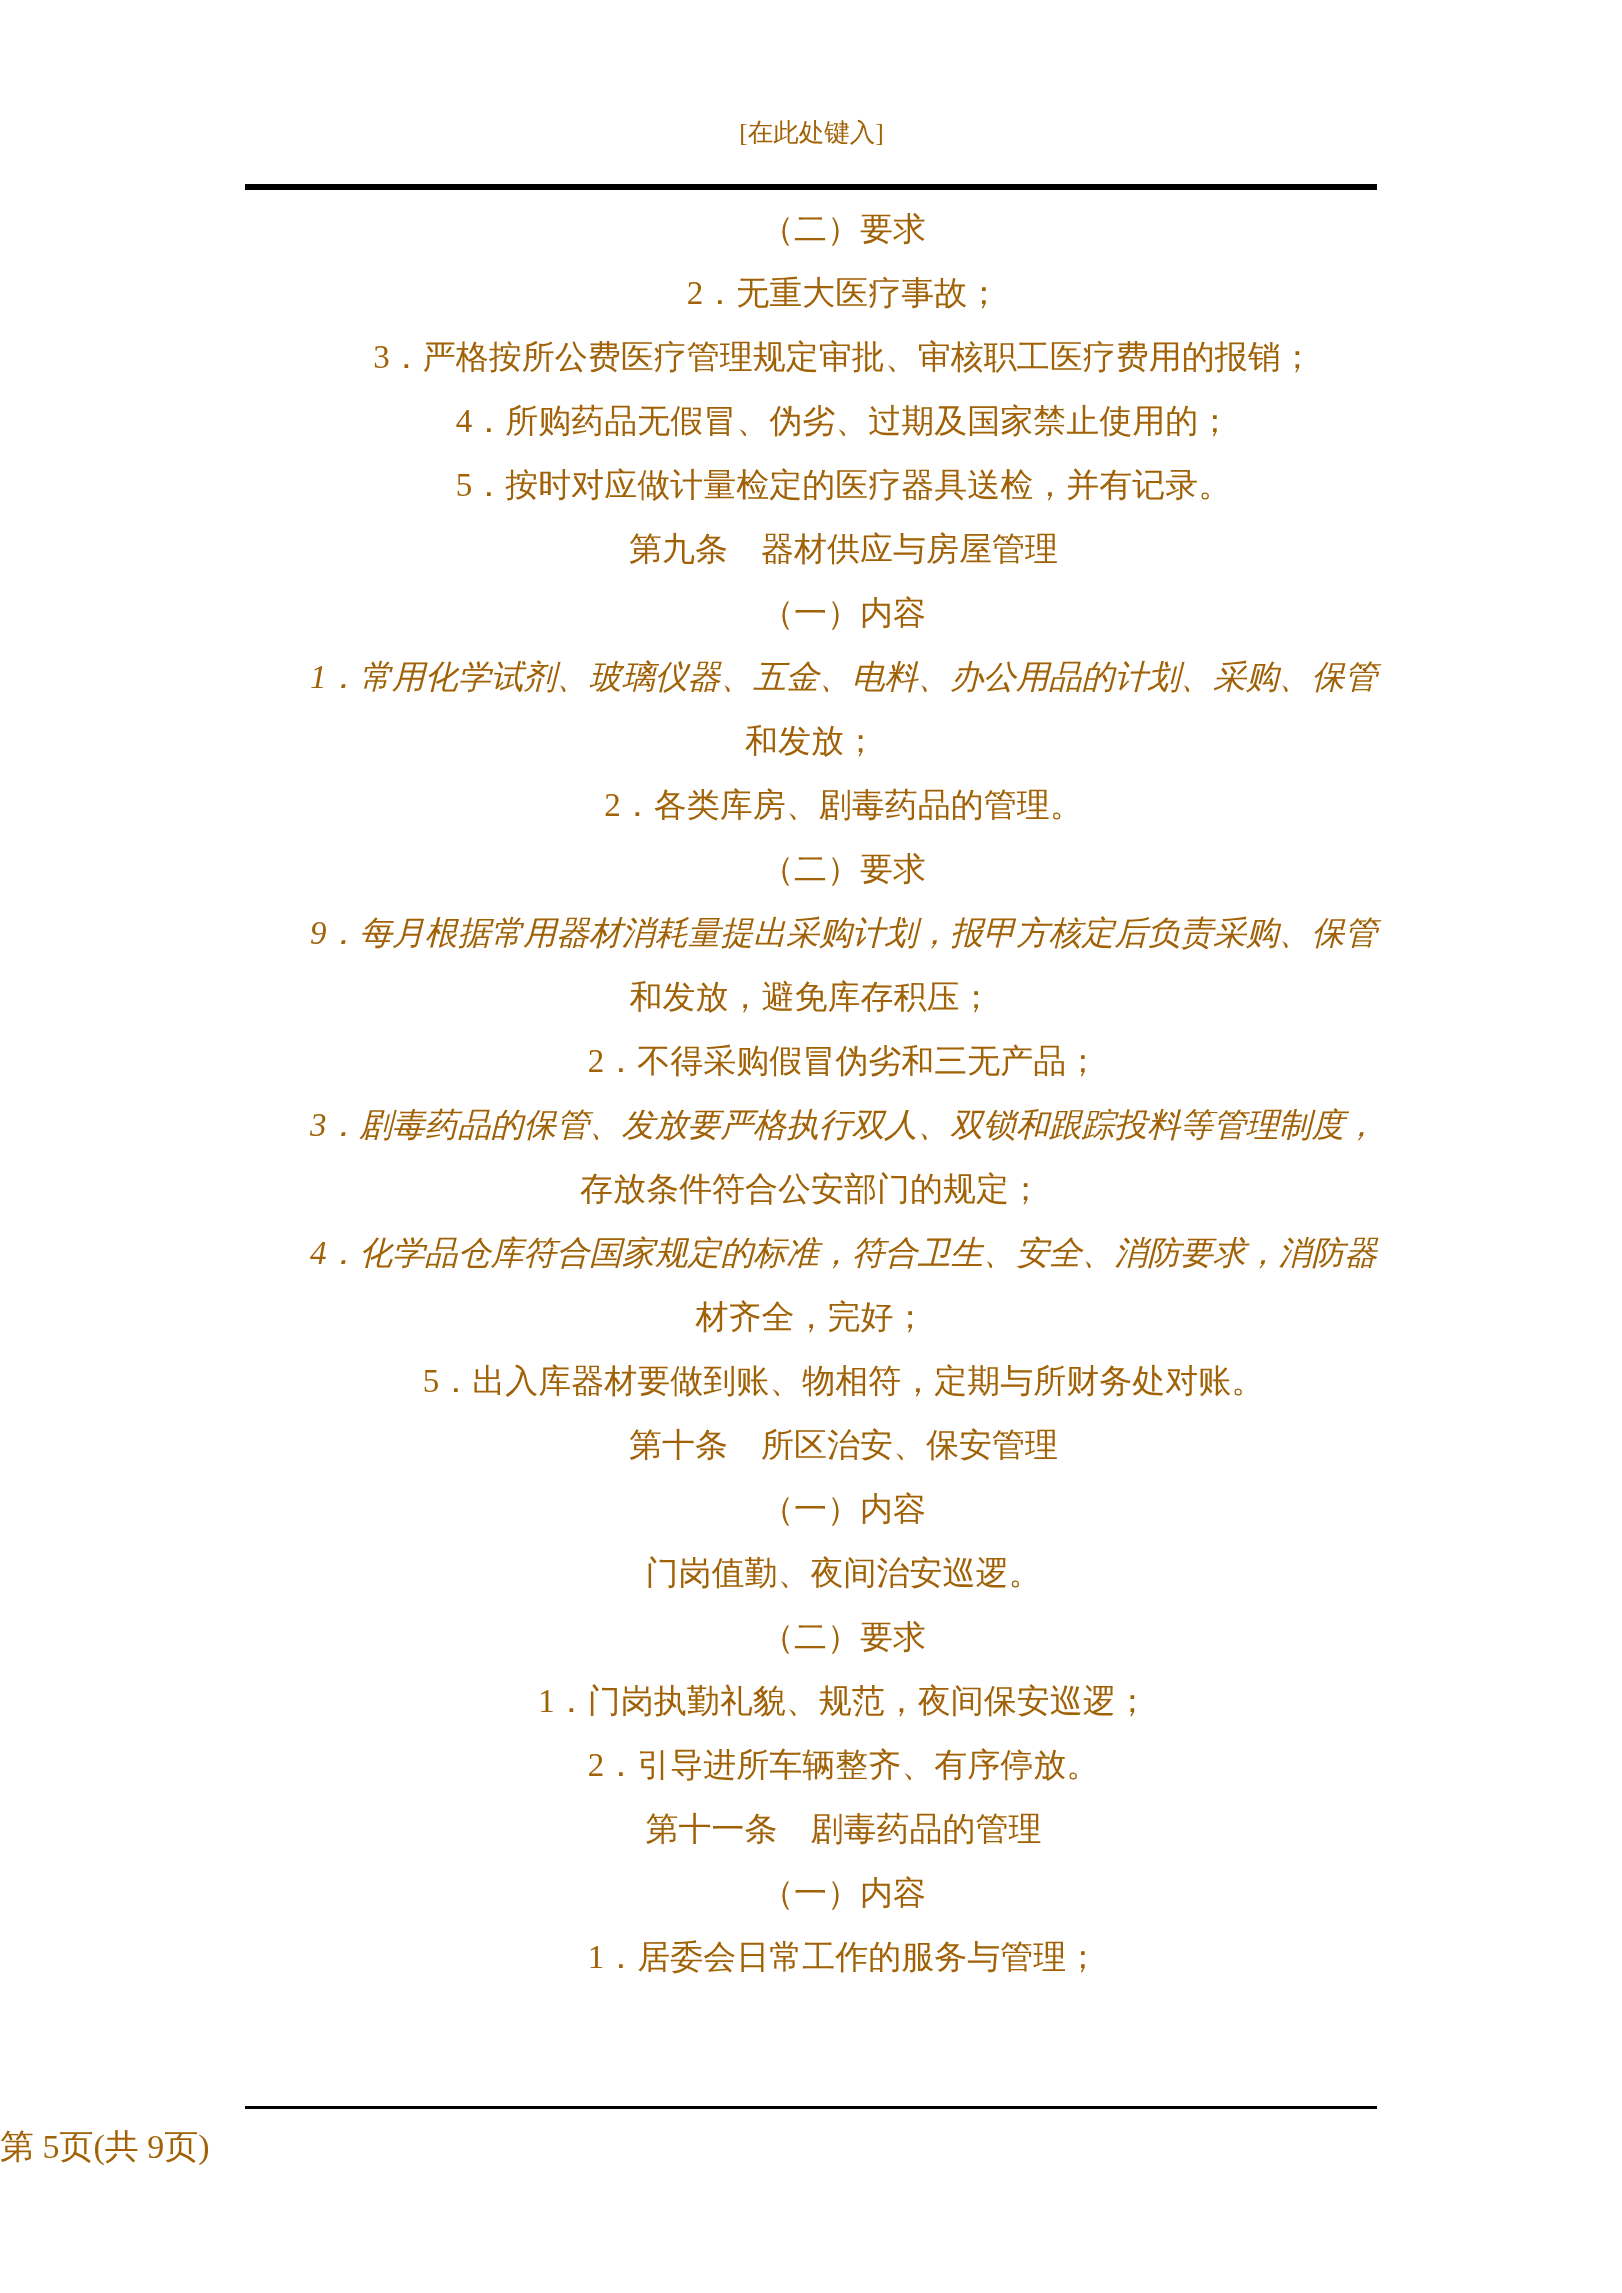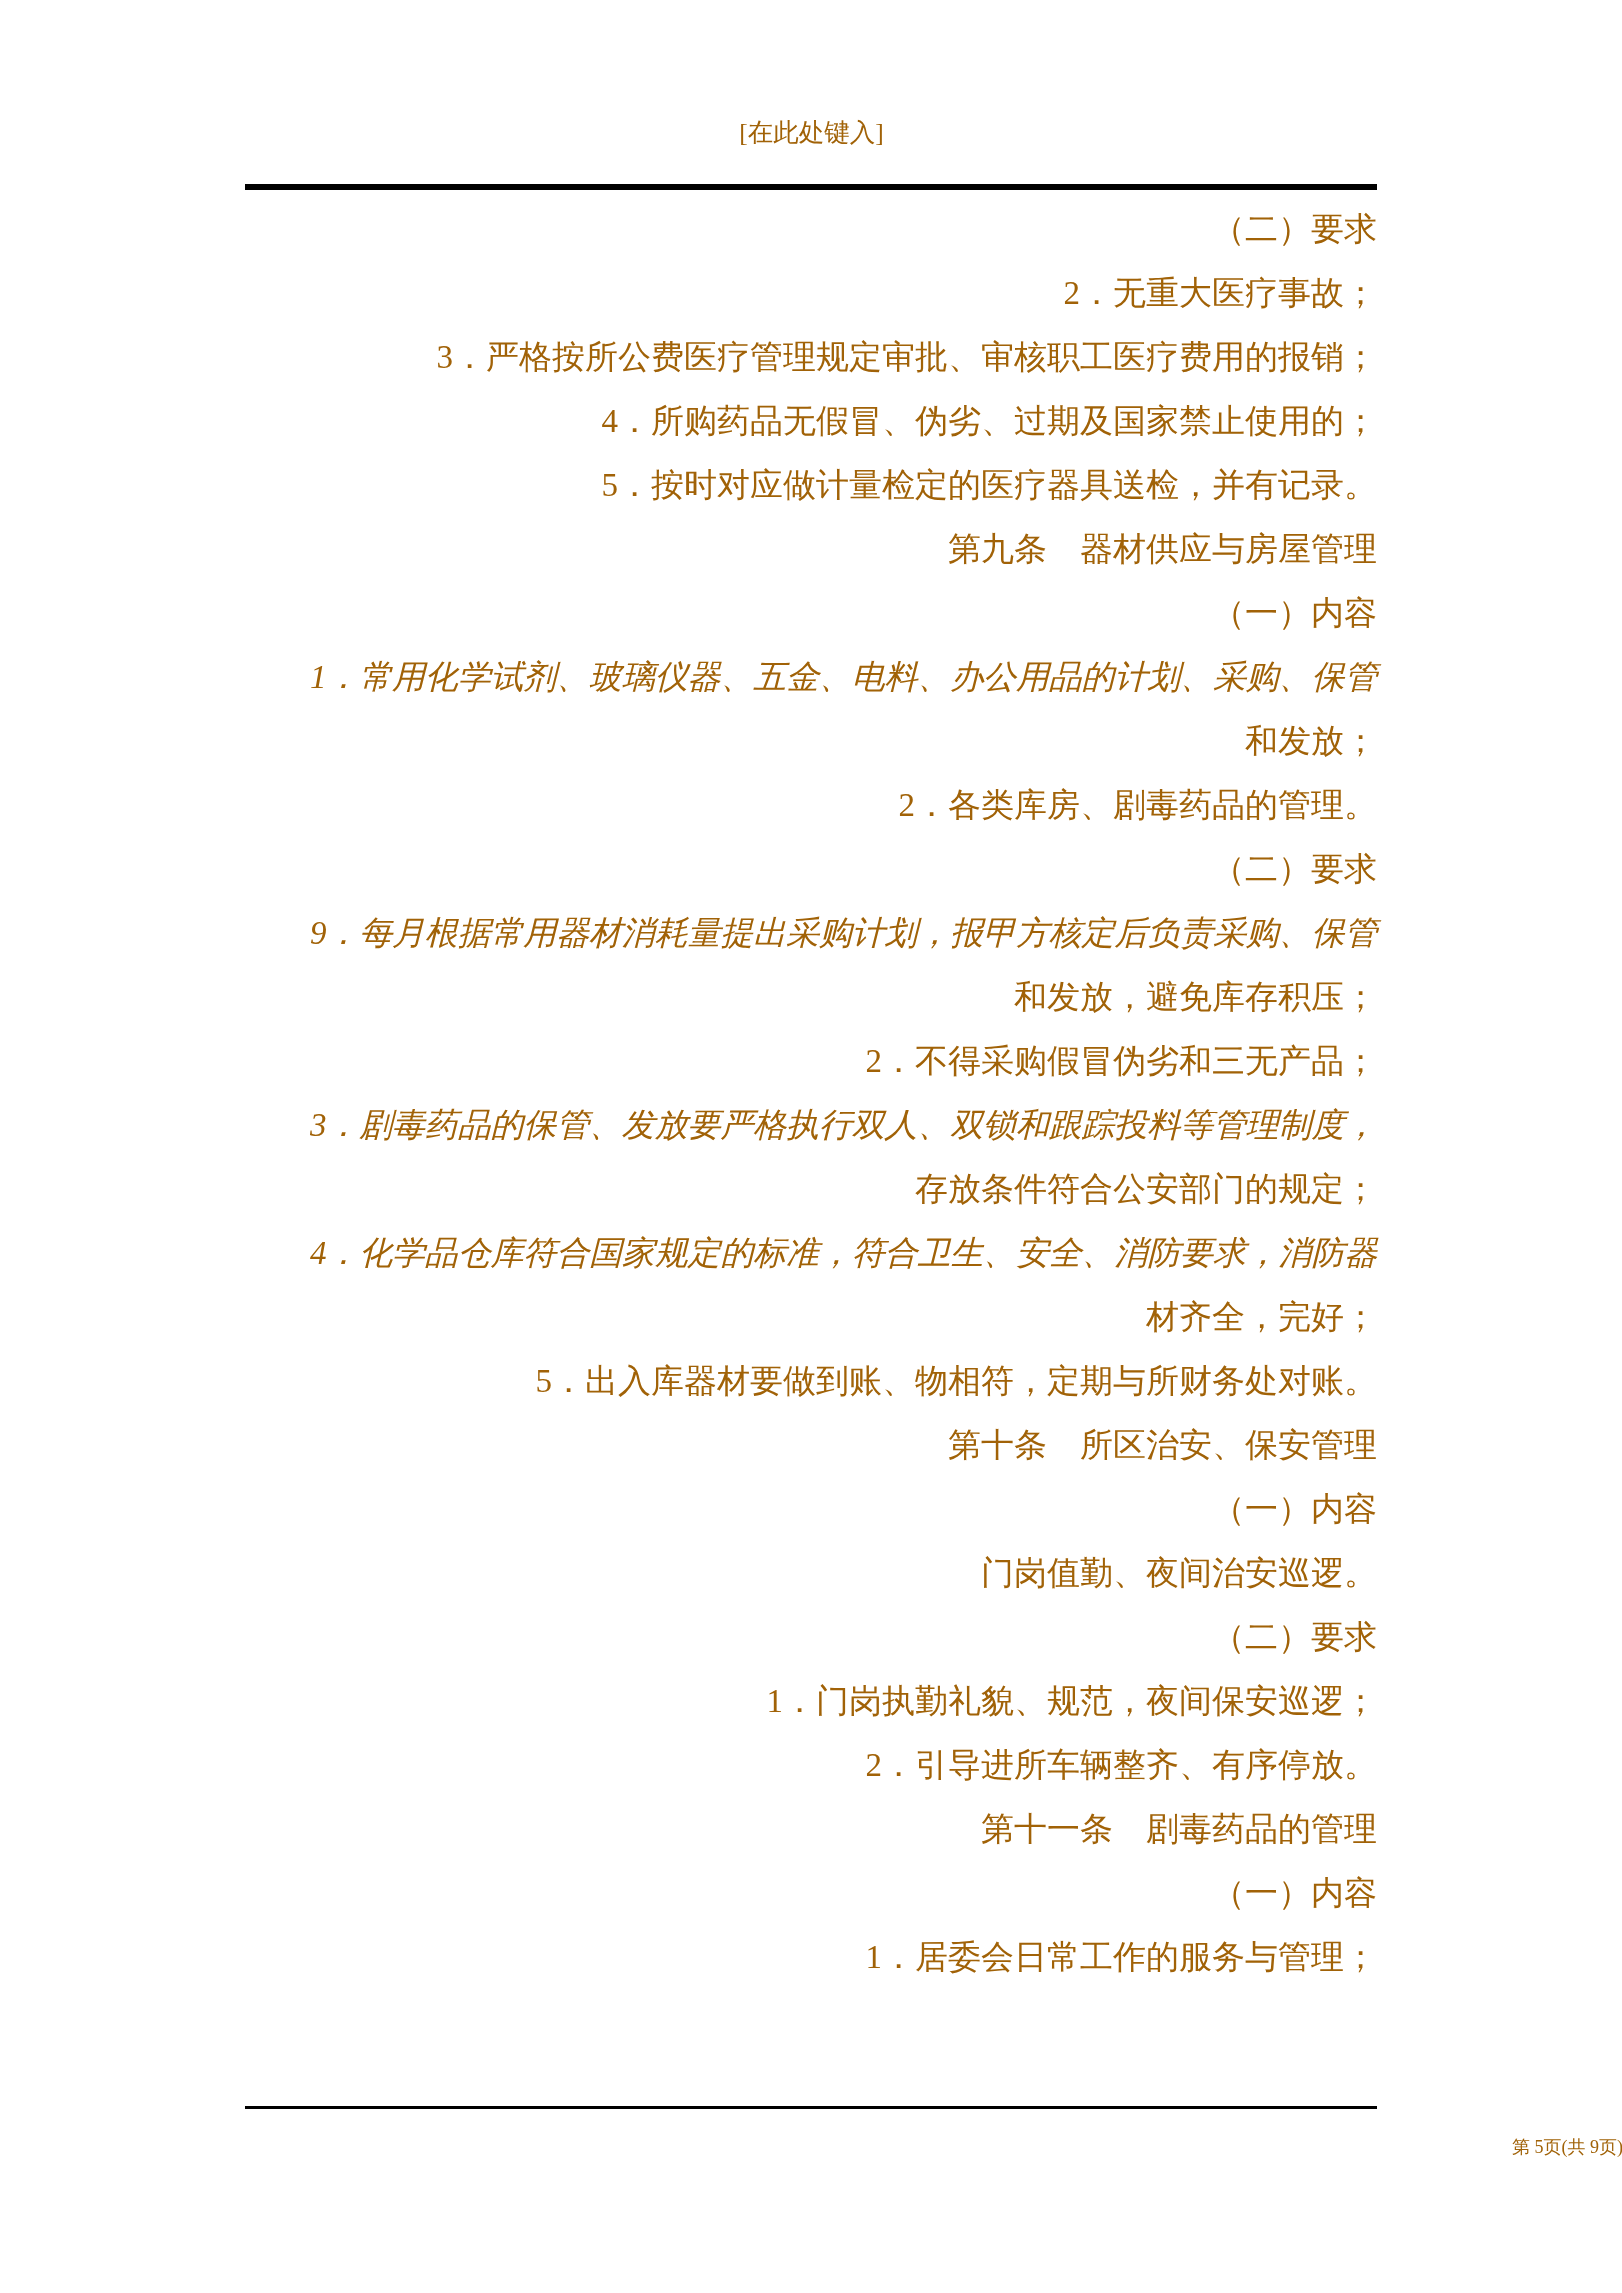--- a/index.html
+++ b/index.html
@@ -37,21 +37,21 @@
     position: absolute;
     top: 197px;
     left: 245px;
     width: 1132px;
   }
   .text-line {
     height: 64px;
     line-height: 64px;
     font-size: 33px;
     white-space: nowrap;
-    text-align: right;
+    text-align: center;
   }
   .text-line.indent { padding-left: 65px; }
   .text-line.jlast {
     text-align: justify;
     text-align-last: justify;
     letter-spacing: -0.3px;
     font-style: italic;
   }
   .footer-rule {
     position: absolute;
@@ -61,22 +61,22 @@
     height: 2.7px;
     background: #000000;
   }
   .page-footer {
     position: absolute;
     top: 2129px;
     left: 0;
     width: 100%;
     height: 36px;
     line-height: 36px;
-    text-align: right;
-    font-size: 18px;
+    text-align: left;
+    font-size: 34px;
     white-space: nowrap;
   }
 </style>
 </head>
 <body>
 
 <div class="page">
 
   <div class="page-header">
     <span>[在此处键入]</span>

